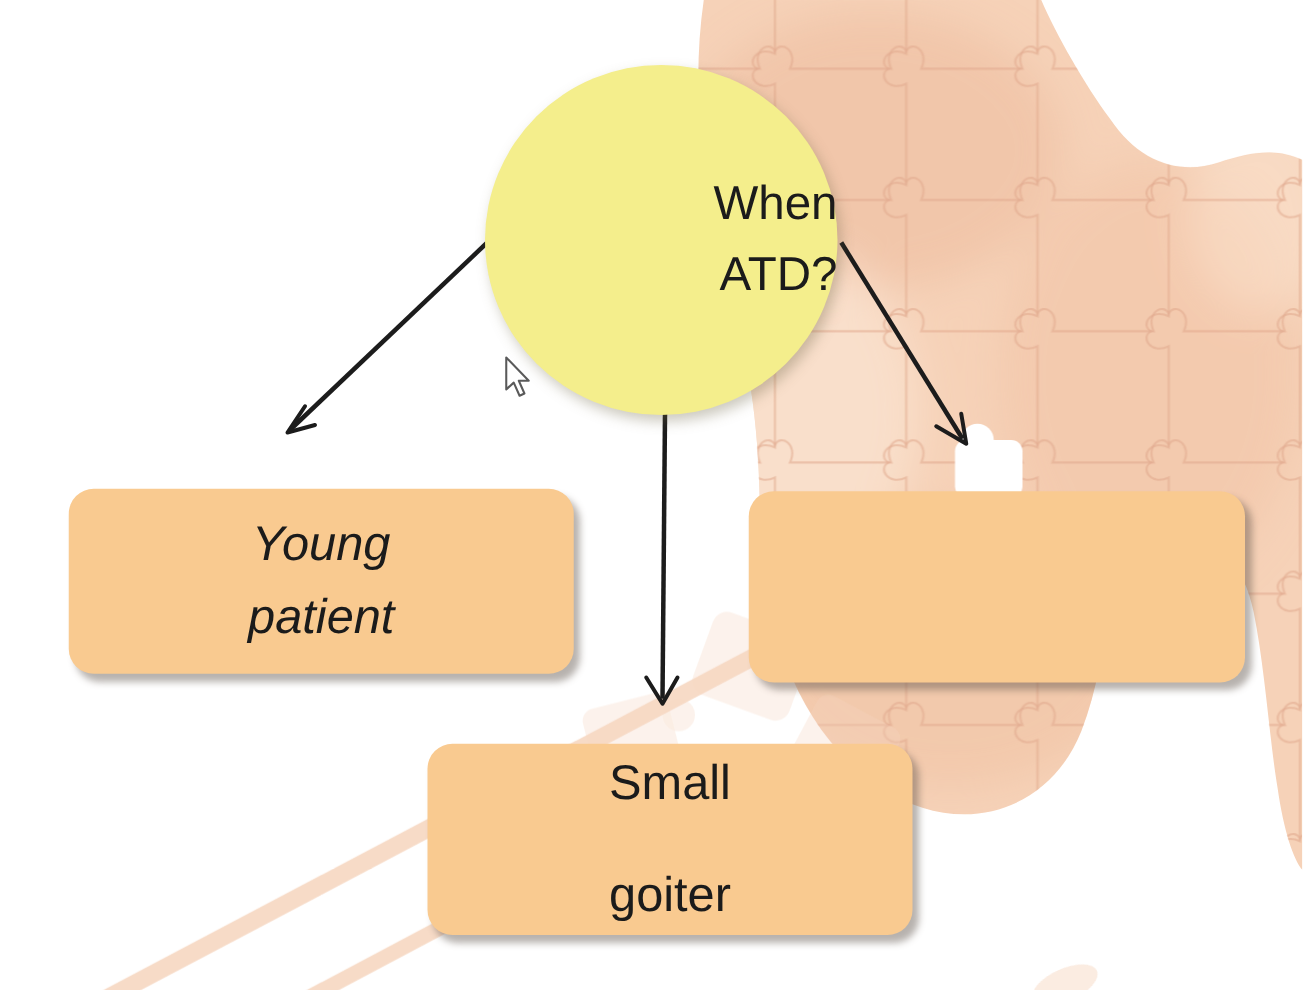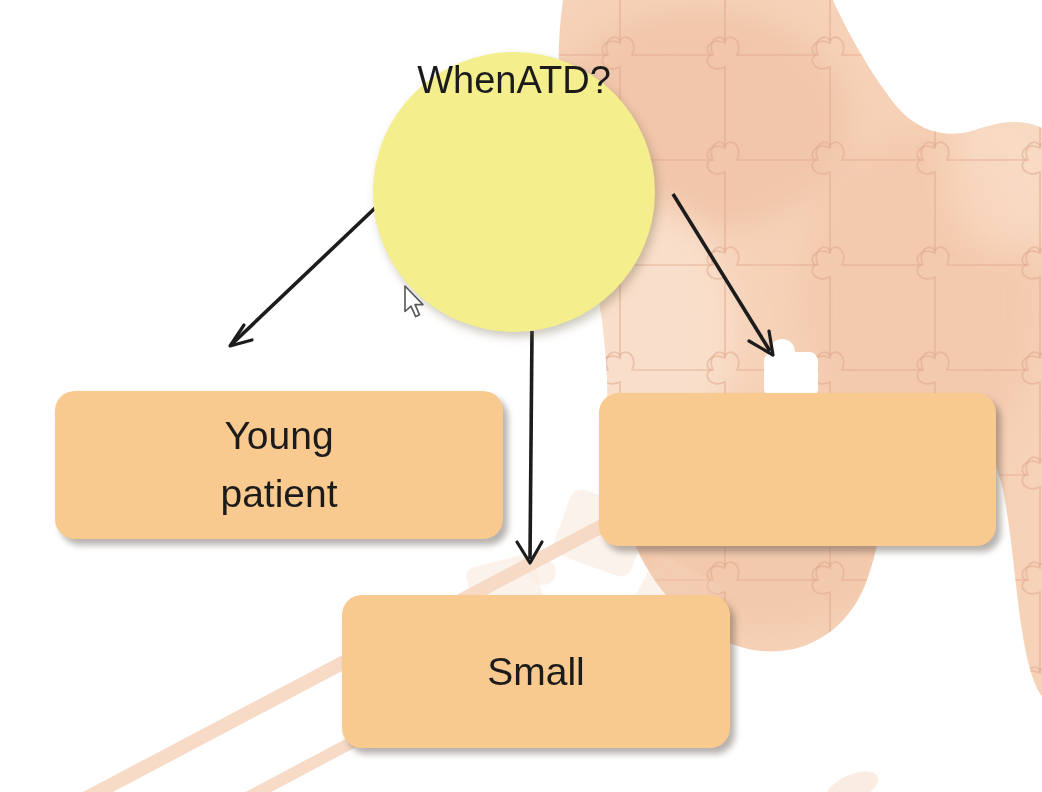--- a/index.html
+++ b/index.html
@@ -16,44 +16,44 @@
   .thyroid-fill{fill:var(--thyroid-fill,#f6d1b7);}
   .pz{stroke:var(--puzzle-line,#dfa78c);stroke-width:1.7;fill:none;opacity:.55;}
   .stripe{stroke:var(--stripe,#f6d7c1);fill:none;}
   .faded-piece{fill:var(--stripe,#f6d7c1);opacity:.55;}
   .arrow-line{stroke:var(--arrow,#1c1c1c);stroke-width:3.6;fill:none;}
   .arrow-head{stroke:var(--arrow,#1c1c1c);stroke-width:3.2;fill:none;stroke-linecap:round;stroke-linejoin:round;}
   .hole{fill:#ffffff;}
 
   
   .node-circle{
-    position:absolute;left:373px;top:52px;width:282px;height:280px;
+    position:absolute;left:388px;top:52px;width:282px;height:280px;
     border-radius:50%;
     background:var(--circle-fill,#f5ef8d);
-    display:flex;flex-direction:row;justify-content:center;align-items:flex-start;
+    display:flex;flex-direction:column;justify-content:center;align-items:flex-end;
     box-shadow:3px 5px 10px rgba(110,100,70,.35);
     text-align:center;
   }
   .node-circle span{
     font-size:38px;line-height:57px;color:var(--text,#1b1b1b);
     white-space:nowrap;
   }
   .branch{
     position:absolute;
     background:var(--box-fill,#f9ca90);
     border-radius:20px;
     display:flex;flex-direction:column;justify-content:center;align-items:center;
     box-shadow:5px 6px 6px rgba(95,85,75,.45);
     text-align:center;
   }
   .branch span{
     font-size:39px;line-height:58px;color:var(--text,#1b1b1b);
     white-space:nowrap;
   }
-  .branch.young{left:55px;top:391px;width:448px;height:148px;}
+  .branch.young{left:55px;top:391px;width:404px;height:148px;font-style:italic;}
   .branch.trab{left:599px;top:393px;width:397px;height:153px;}
   .branch.goiter{left:342px;top:595px;width:388px;height:153px;gap:32px;}
 </style>
 </head>
 <body>
 
 <div class="stage">
 
   <svg class="layer" viewBox="0 0 1042 792" aria-hidden="true">
     <defs>
@@ -154,19 +154,20 @@
   <div class="branch young">
     <span>Young</span>
     <span>patient</span>
   </div>
 
   <div class="branch trab">
   </div>
 
   <div class="branch goiter">
     <span>Small</span>
+    <span>goiter</span>
   </div>
 
   <svg class="layer" viewBox="0 0 1042 792" aria-hidden="true">
     <path d="M0,0 L0,17 L4,13.4 L7.1,20.4 L9.7,19.2 L6.7,12.4 L12,12.4 Z" transform="translate(405,286) scale(1.5)" fill="#ffffff" stroke="#5a5a5a" stroke-width="1.1" stroke-linejoin="round"></path>
   </svg>
 
 </div>
 
 </body></html>

